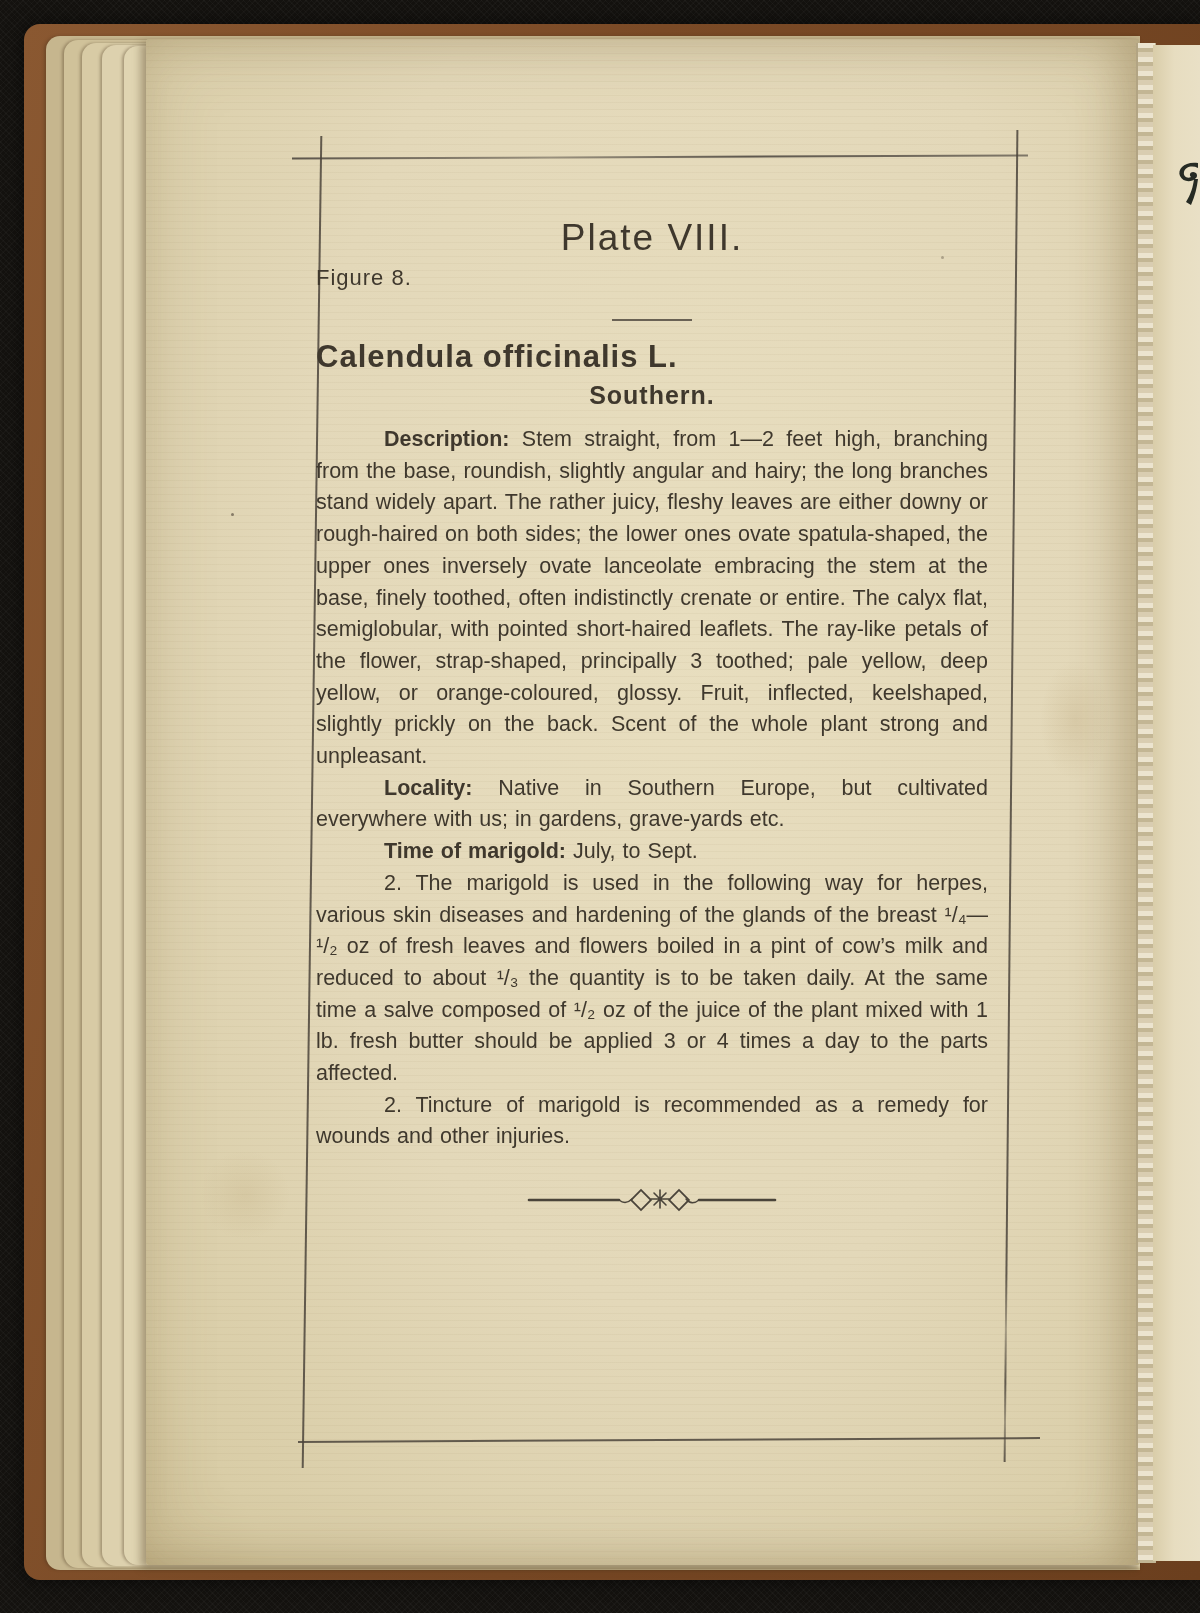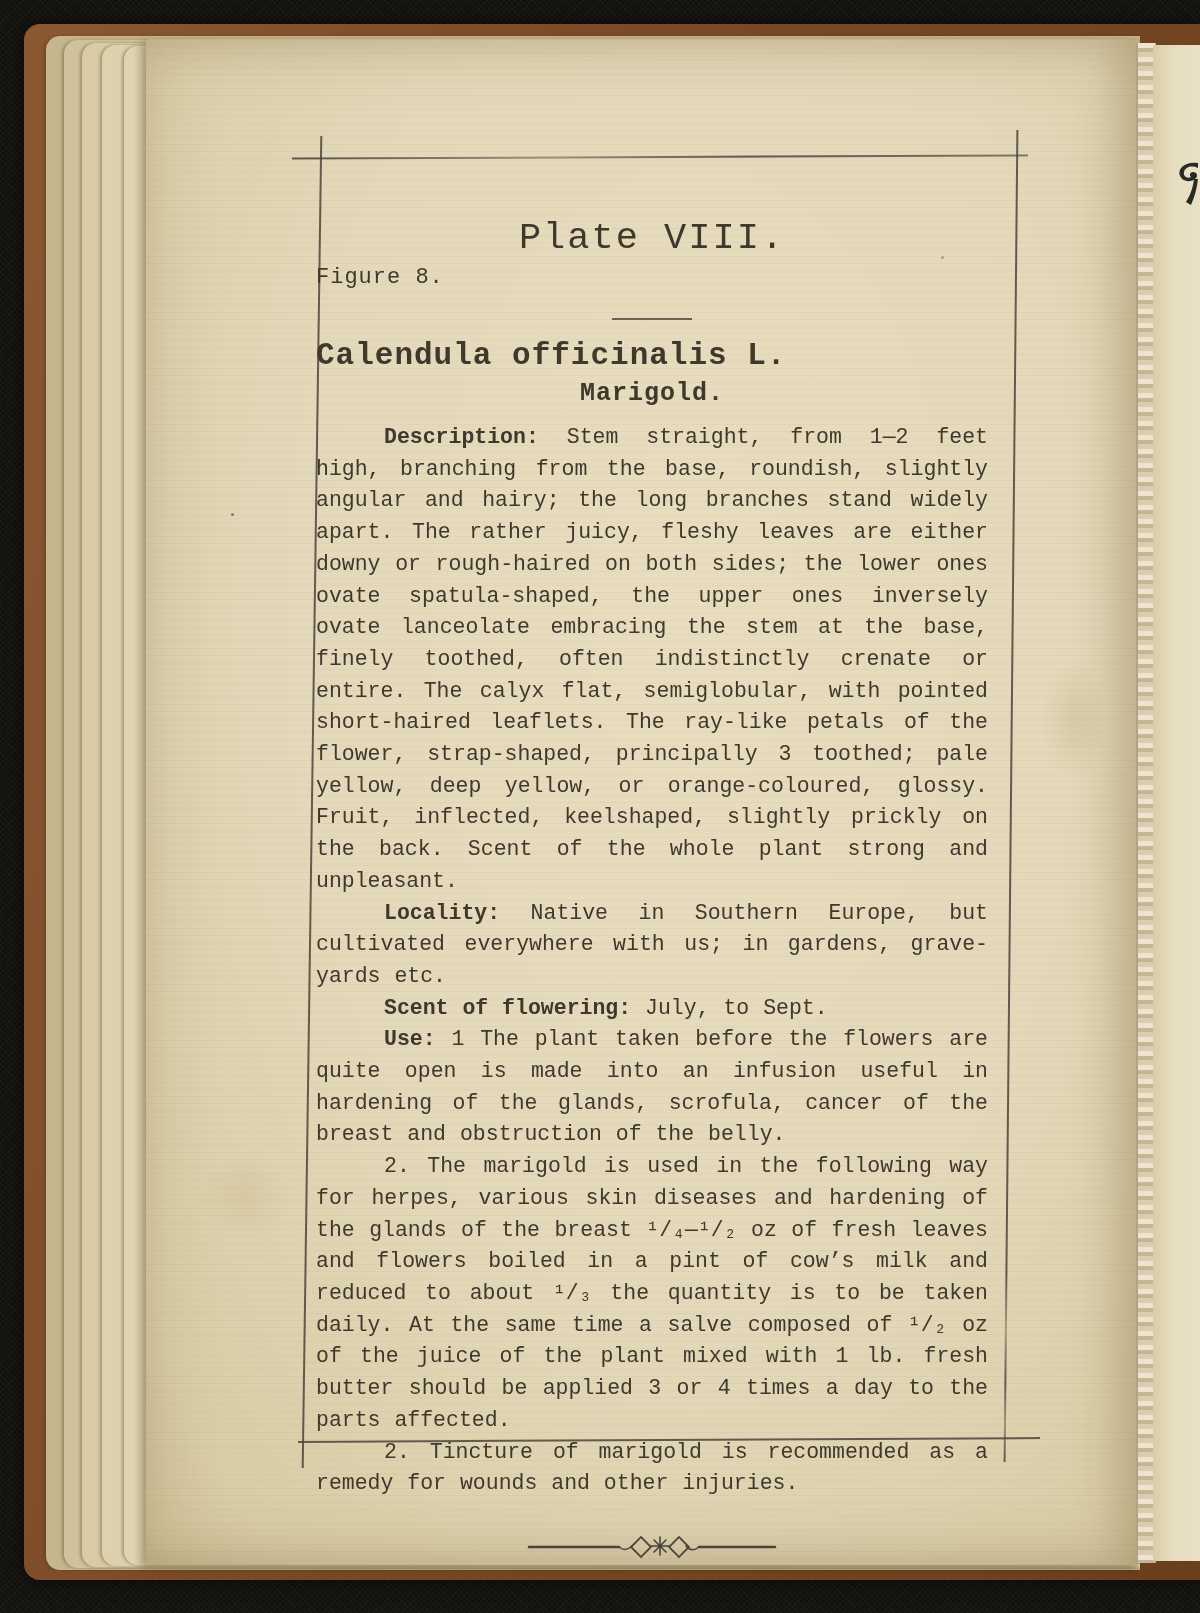--- a/index.html
+++ b/index.html
@@ -2,21 +2,21 @@
 <html><head>
 <meta charset="utf-8">
 <style>
   html,body{margin:0;padding:0;background:#0d0c0b;}
   .scene{
     position:relative;width:1200px;height:1613px;overflow:hidden;
     background-color:#14120f;
     background-image:
       repeating-linear-gradient(45deg, rgba(255,255,255,0.028) 0 1px, transparent 1px 4px),
       repeating-linear-gradient(-45deg, rgba(255,255,255,0.022) 0 1px, transparent 1px 4px);
-    font-family:Liberation Mono, monospace;
+    font-family:Liberation Sans, sans-serif;
   }
   .cover{
     position:absolute;left:24px;top:24px;width:1176px;height:1556px;
     border-radius:16px 0 0 16px;
     background:linear-gradient(105deg,#8a5831 0%,#7a4a26 40%,#6b3f1e 100%);
     box-shadow:0 0 18px rgba(0,0,0,.6);
   }
   .edge{position:absolute;border-radius:14px 0 0 14px;box-shadow:-2px 0 3px rgba(70,50,25,.35);}
   .e1{left:46px;top:36px;width:1094px;height:1534px;background:#c6b68e;}
   .e2{left:64px;top:40px;width:1076px;height:1528px;background:#d0c29a;}
@@ -96,27 +96,26 @@
   <div class="speck" style="left:231px;top:513px;width:3px;height:3px;"></div>
   <div class="speck" style="left:941px;top:256px;width:3px;height:3px;opacity:.6;"></div>
   <div class="stain" style="left:1040px;top:660px;width:70px;height:120px;background:radial-gradient(closest-side,rgba(150,118,62,.14),transparent);"></div>
   <div class="stain" style="left:200px;top:1150px;width:90px;height:90px;background:radial-gradient(closest-side,rgba(150,118,62,.10),transparent);"></div>
 
   <div class="content">
     <h1 class="plate-title">Plate VIII.</h1>
     <h2 class="figure-label">Figure 8.</h2>
     <div class="small-divider"></div>
     <h3 class="species">Calendula officinalis L.</h3>
-    <h4 class="common">Marigold.</h4>
+    <h4 class="common">Southern.</h4>
 
     <div class="bodytext">
         <p><b>Description: </b>Stem straight, from 1—2 feet high, branching from the base, roundish, slightly angular and hairy; the long branches stand widely apart. The rather juicy, fleshy leaves are either downy or rough-haired on both sides; the lower ones ovate spatula-shaped, the upper ones inversely ovate lanceolate embracing the stem at the base, finely toothed, often indistinctly crenate or entire. The calyx flat, semiglobular, with pointed short-haired leaflets. The ray-like petals of the flower, strap-shaped, principally 3 toothed; pale yellow, deep yellow, or orange-coloured, glossy. Fruit, inflected, keelshaped, slightly prickly on the back. Scent of the whole plant strong and unpleasant.</p>
         <p><b>Locality: </b>Native in Southern Europe, but cultivated everywhere with us; in gardens, grave-yards etc.</p>
-        <p><b>Scent of flowering: </b>July, to Sept.</p>
-        <p><b>Use: </b>1 The plant taken before the flowers are quite open is made into an infusion useful in hardening of the glands, scrofula, cancer of the breast and obstruction of the belly.</p>
+        <p><b>Time of marigold: </b>July, to Sept.</p>
         <p>2. The marigold is used in the following way for herpes, various skin diseases and hardening of the glands of the breast ¹/₄—¹/₂ oz of fresh leaves and flowers boiled in a pint of cow’s milk and reduced to about ¹/₃ the quantity is to be taken daily. At the same time a salve composed of ¹/₂ oz of the juice of the plant mixed with 1 lb. fresh butter should be applied 3 or 4 times a day to the parts affected.</p>
         <p>2. Tincture of marigold is recommended as a remedy for wounds and other injuries.</p>
       </div>
 
     <svg class="ornament-wrap" viewBox="0 0 250 26">
       <g stroke="#4a443a" fill="none" stroke-linecap="round">
         <path d="M2 13 H92" stroke-width="2.6"></path>
         <path d="M92 13 c5 4 9 3 13 -1" stroke-width="1.4"></path>
         <rect x="-7" y="-7" width="14" height="14" transform="translate(114,13) rotate(45)" stroke-width="1.8"></rect>
         <path d="M133 3 V21 M124 12 H142 M127 6 L139 18 M139 6 L127 18" stroke-width="1.6"></path>

